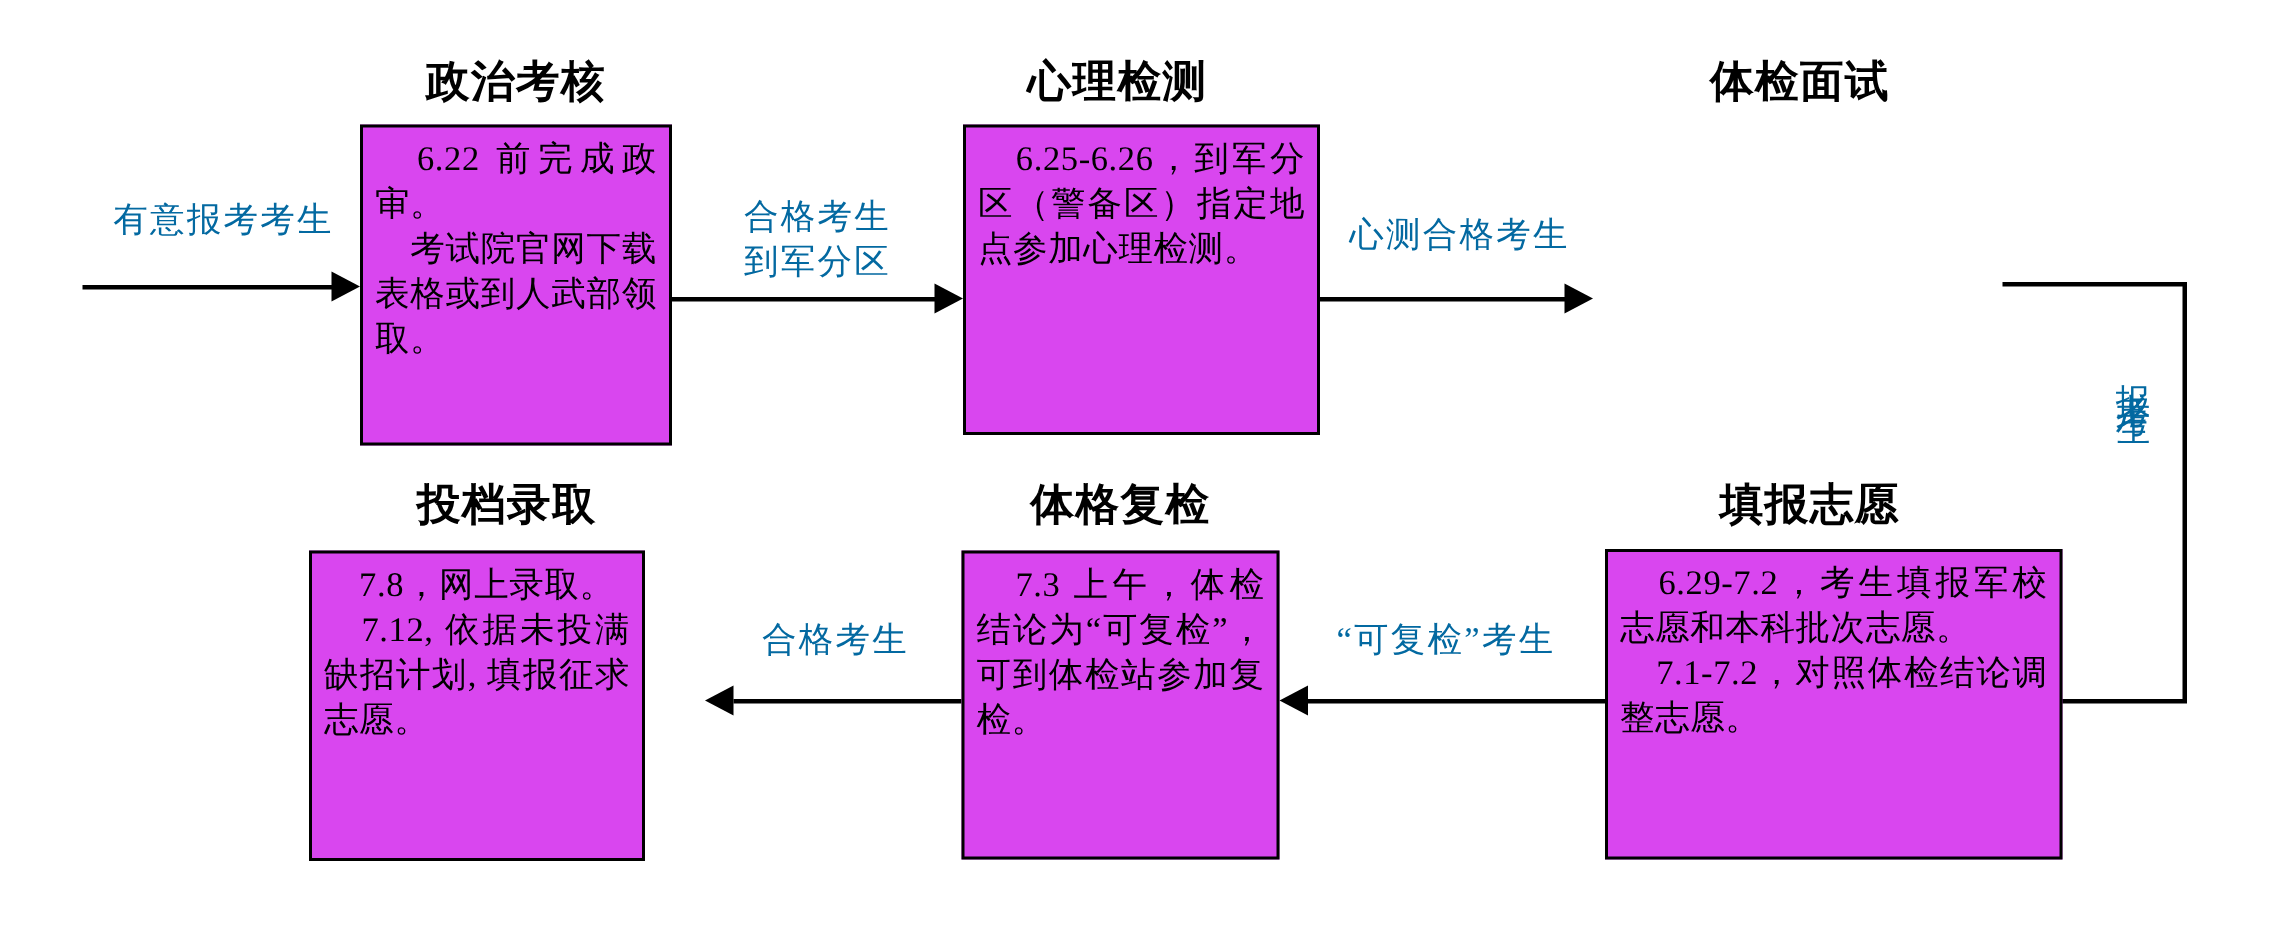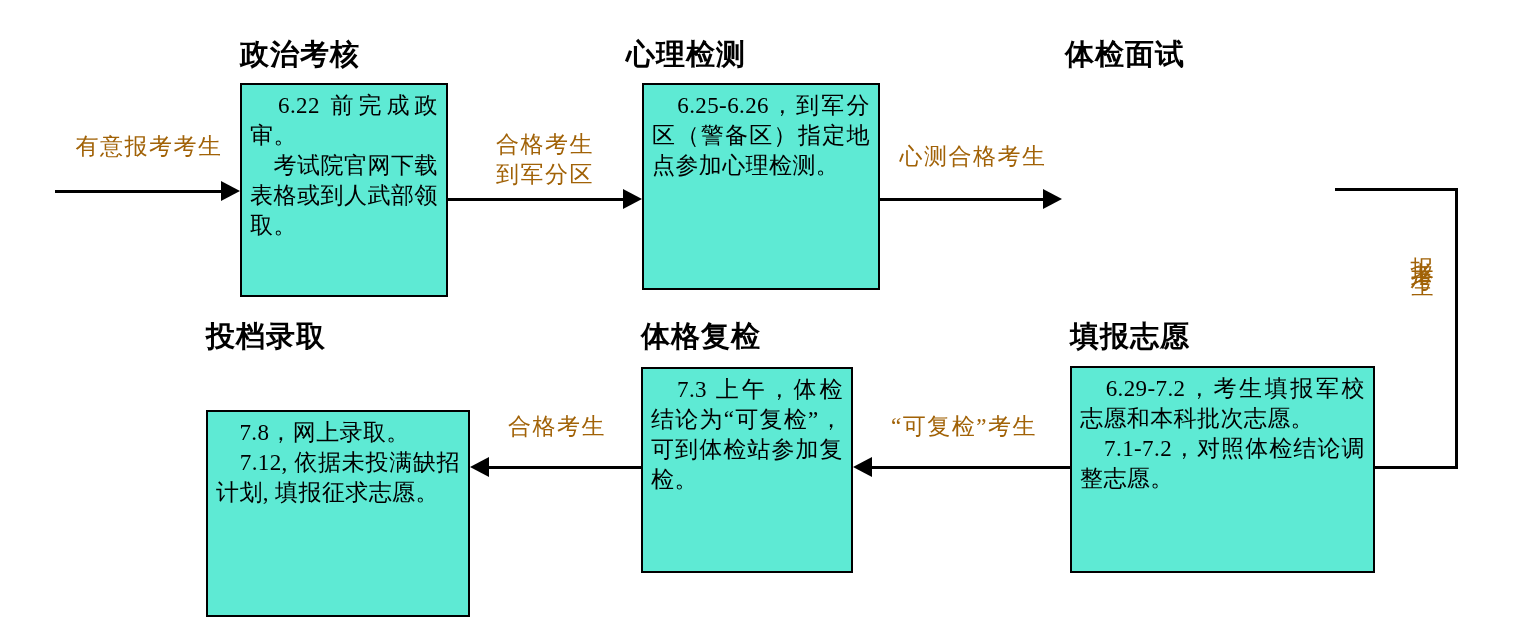--- a/index.html
+++ b/index.html
@@ -17,21 +17,21 @@
     height: 624px;
     background: #ffffff;
     overflow: hidden;
   }
 
   
   .node-box {
     position: absolute;
     box-sizing: border-box;
     border: 2.5px solid #000000;
-    background: #5eead4;
+    background: #d946ef;
     padding: 6px 8px 6px 8px;
   }
   .node-body {
     font-family: "Liberation Serif", "DejaVu Serif", serif;
     font-size: 23px;
     line-height: 1.30;
     letter-spacing: 0.4px;
     text-align: justify;
     text-justify: inter-character;
     white-space: pre-wrap;
@@ -41,31 +41,32 @@
   
   .node-title {
     position: absolute;
     font-family: "DejaVu Sans", "Liberation Sans", sans-serif;
     font-weight: bold;
     font-size: 29px;
     line-height: 1;
     letter-spacing: 1px;
     white-space: nowrap;
     color: #000000;
+    text-align: center;
   }
 
   
   .edge-label {
     position: absolute;
     font-family: "Liberation Serif", "DejaVu Serif", serif;
     font-size: 23px;
     line-height: 1.28;
     letter-spacing: 1.5px;
     white-space: nowrap;
-    color: #a16207;
+    color: #0369a1;
     text-align: center;
   }
   .edge-label.vertical {
     writing-mode: vertical-rl;
     text-orientation: upright;
     letter-spacing: 6px;
     white-space: nowrap;
   }
 
   
@@ -125,21 +126,21 @@
 
   <div class="node-title" style="left:1065px; top:40px; width:270px;">体检面试</div>
 
   <div class="hline" style="left:1335px; top:188px; width:123px;"></div>
   <div class="vline" style="left:1455px; top:188px; height:280px;"></div>
   <div class="hline" style="left:1360px; top:466px; width:98px;"></div>
   <div class="arrow-left" style="left:1341px; top:457px;"></div>
   <div class="edge-label vertical" style="left:1407px; top:185px; height:130px;">报考考生</div>
 
   <div class="node-title" style="left:206px; top:322px; width:264px;">投档录取</div>
-  <div class="node-box" style="left:206px; top:367px; width:264px; height:207px;margin-top:43px;">
+  <div class="node-box" style="left:206px; top:367px; width:224px; height:207px;">
     <div class="node-body">　7.8，网上录取。
 　7.12, 依据未投满缺招计划, 填报征求志愿。</div>
   </div>
 
   <div class="edge-label" style="left:483px; top:412px; width:148px;">合格考生</div>
   <div class="hline" style="left:489px; top:466px; width:152px;"></div>
   <div class="arrow-left" style="left:470px; top:457px;"></div>
 
   <div class="node-title" style="left:641px; top:322px; width:212px;">体格复检</div>
   <div class="node-box" style="left:641px; top:367px; width:212px; height:206px;">

